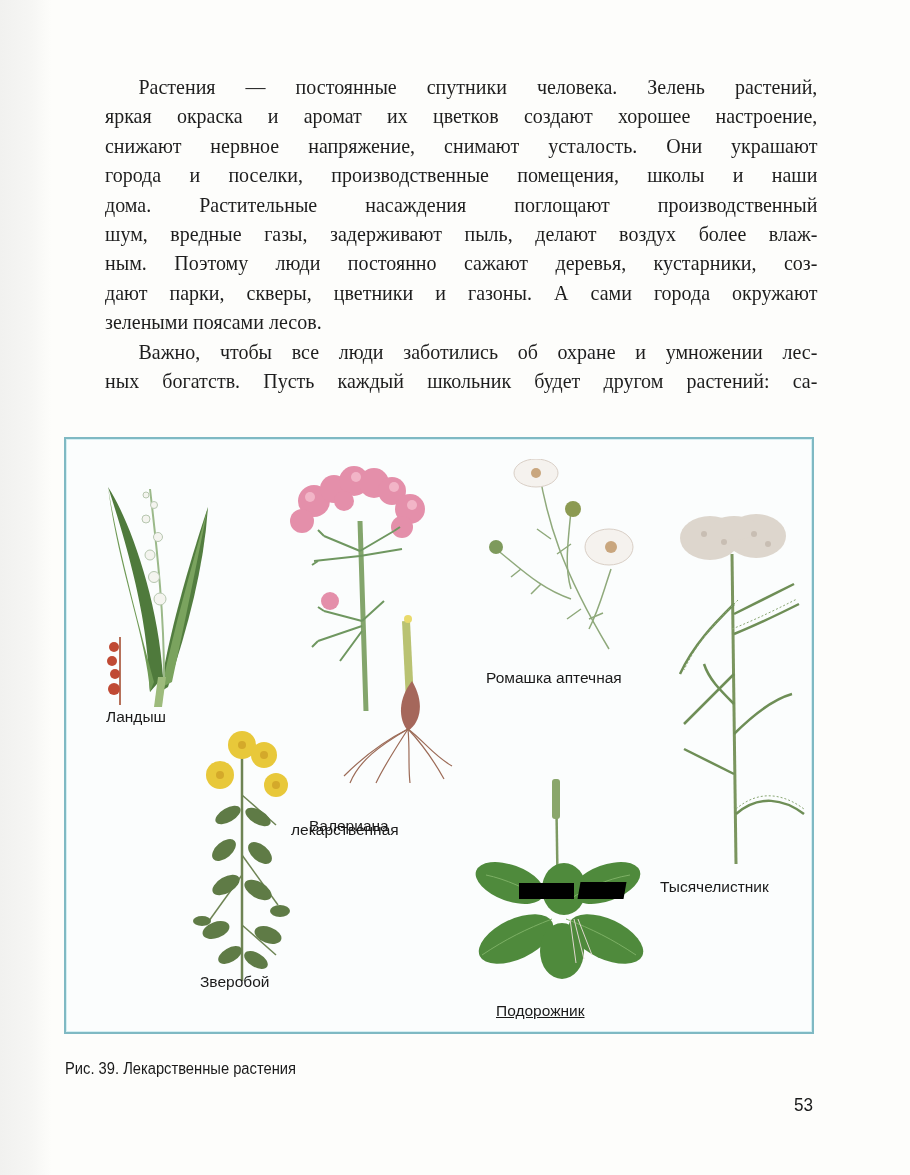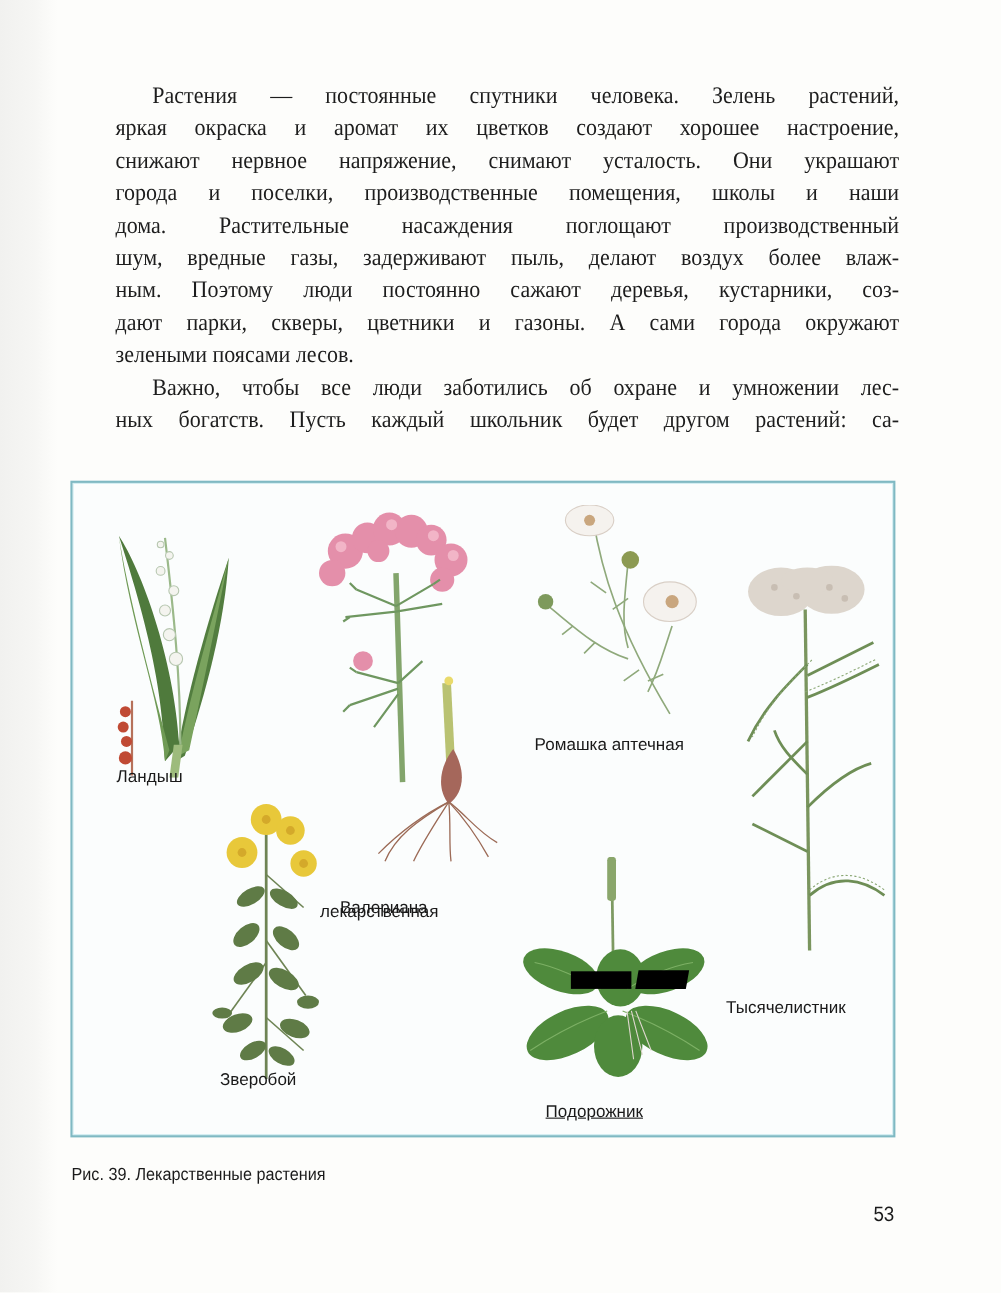--- a/index.html
+++ b/index.html
@@ -92,21 +92,21 @@
       <circle cx="72" cy="122" r="6"></circle>
     </g>
     <path d="M32 228 L32 160" stroke="#b6715a" stroke-width="2"></path>
     <g fill="#c04a34">
       <circle cx="26" cy="170" r="5"></circle>
         <circle cx="24" cy="184" r="5"></circle>
         <circle cx="27" cy="197" r="5"></circle>
         <circle cx="26" cy="212" r="6"></circle>
     </g>
   </svg>
-  <div class="plant-label" style="left:40px;top:258px;">Ландыш</div>
+  <div class="plant-label" style="left:40px;top:268px;">Ландыш</div>
 
   <svg class="plant" style="left:218px;top:22px;" width="170" height="330" viewBox="0 0 170 330">
     <g fill="#e38aa6" opacity="0.95">
       <circle cx="30" cy="40" r="16"></circle>
         <circle cx="50" cy="28" r="14"></circle>
         <circle cx="70" cy="20" r="15"></circle>
       <circle cx="90" cy="22" r="15"></circle>
         <circle cx="108" cy="30" r="14"></circle>
         <circle cx="126" cy="48" r="15"></circle>
       <circle cx="18" cy="60" r="12"></circle>
@@ -182,21 +182,21 @@
         <path d="M70 260 C50 250 30 240 20 235"></path>
       <path d="M72 300 C95 280 120 285 140 300"></path>
         <path d="M70 190 C55 175 45 165 40 150"></path>
     </g>
     <g stroke="#8aa774" stroke-width="1" fill="none" stroke-dasharray="2 2">
       <path d="M70 90 C50 110 30 130 16 160" transform="translate(4,-4)"></path>
       <path d="M70 120 C95 110 115 100 135 90" transform="translate(-2,-5)"></path>
       <path d="M72 300 C95 280 120 285 140 300" transform="translate(0,-5)"></path>
     </g>
   </svg>
-  <div class="plant-label" style="left:594px;top:468px;">Тысячелистник</div>
+  <div class="plant-label" style="left:594px;top:438px;">Тысячелистник</div>
 
   <svg class="plant" style="left:120px;top:286px;" width="110" height="260" viewBox="0 0 110 260">
     <path d="M56 256 L56 20" stroke="#6e8454" stroke-width="2.5"></path>
     <g stroke="#6e8454" stroke-width="1.5" fill="none">
       <path d="M56 150 L20 200"></path>
         <path d="M56 130 L92 180"></path>
         <path d="M56 70 L90 100"></path>
         <path d="M56 200 L90 230"></path>
     </g>
     <g fill="#5f7b46">

